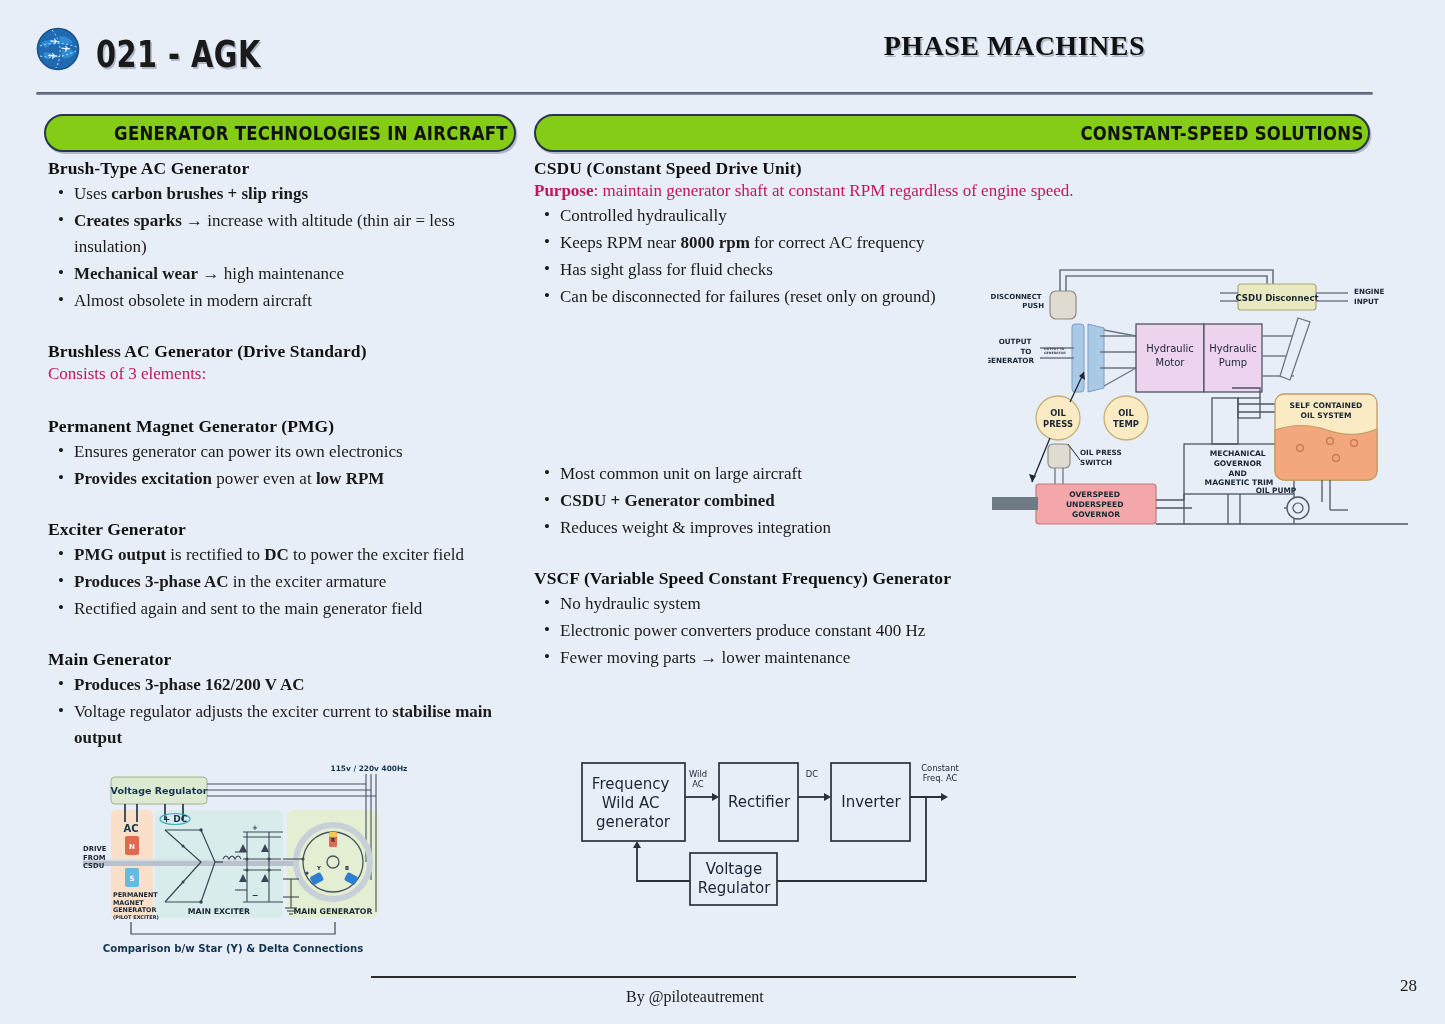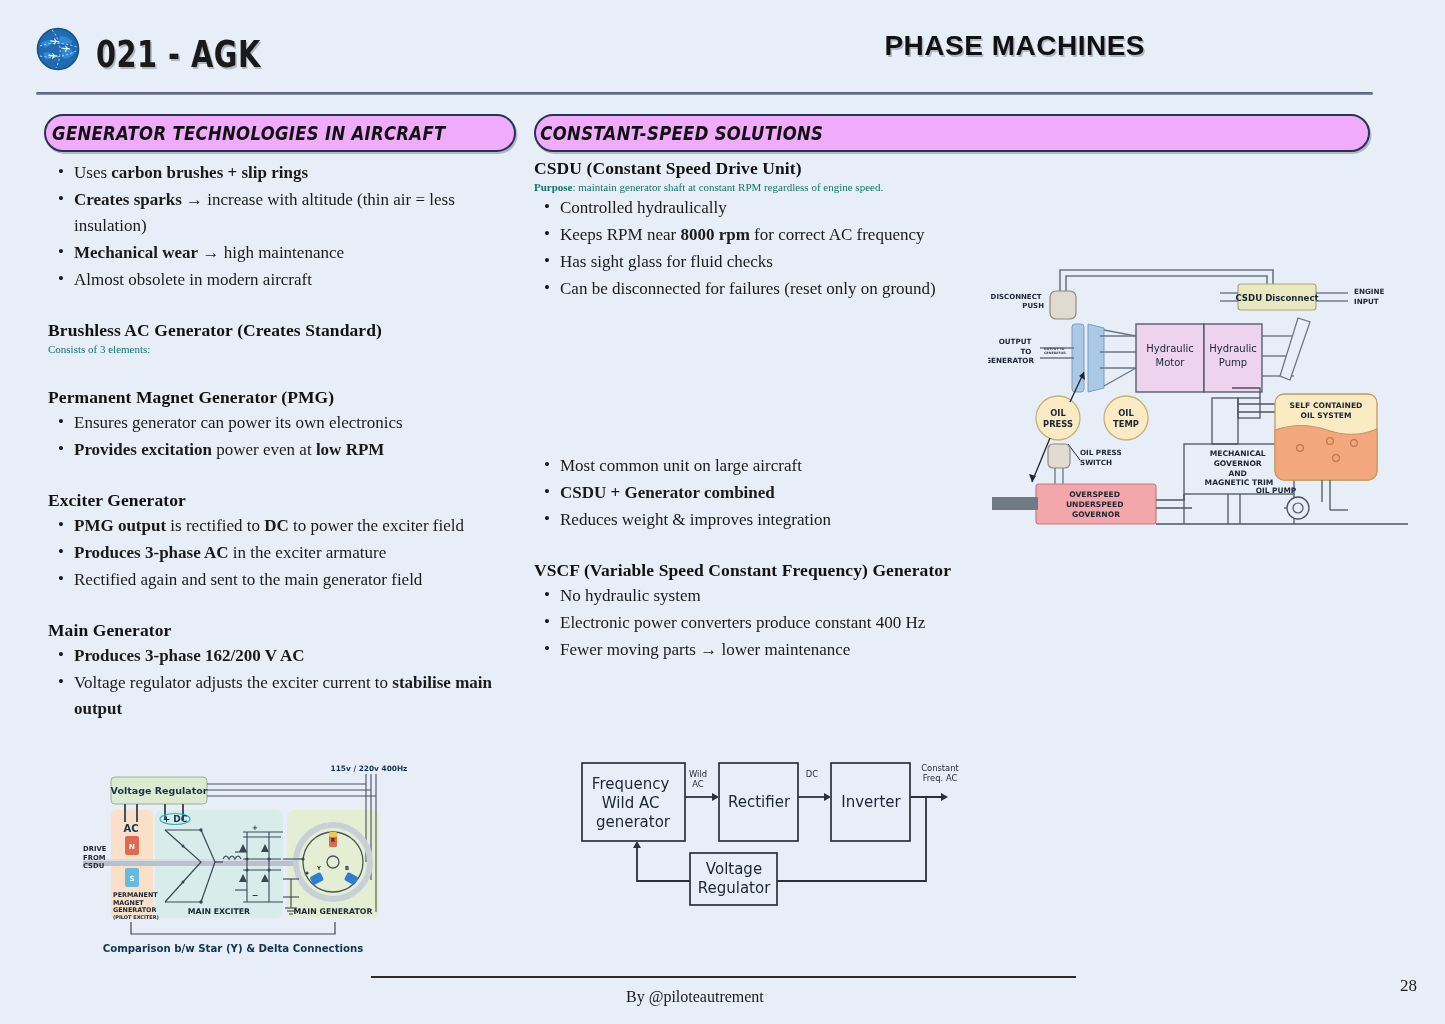--- a/index.html
+++ b/index.html
@@ -24,40 +24,39 @@
     position: absolute; left: 96px; top: 33px;
     font-family: "DejaVu Sans", sans-serif;
     font-weight: bold; font-size: 31px; letter-spacing: 0.5px;
     color: #1a1a1a;
     transform: scaleY(1.18) scaleX(0.93);
     transform-origin: left top;
     text-shadow: 1.5px 1.5px 0 rgba(120,130,150,.5);
   }
   #page-topic {
     position: absolute; right: 73px; top: 30px;
-    font-family: Liberation Sans, sans-serif;
+    font-family: Liberation Serif, serif;
     font-weight: bold; font-size: 28px; letter-spacing: 0.5px;
     color: #111;
     text-shadow: 1.5px 1.5px 0 rgba(130,140,160,.55);
   }
   #header-rule {
     position: absolute; left: 36px; top: 92px; width: 1337px; height: 3px;
     background: linear-gradient(#4a5468, #8d96aa);
     border-radius: 2px;
   }
 
   
   .pill {
     position: absolute; height: 38px;
-    background: #f0abfc;
+    background: #84cc16;
     border: 2.5px solid #28334d;
     border-radius: 19px;
-    display: flex; align-items: center; justify-content: flex-start;
+    display: flex; align-items: center; justify-content: flex-end;
     box-shadow: 1.5px 2px 0 rgba(110,120,145,.45);
-    font-style: italic;
   }
   .pill span {
     font-family: "DejaVu Sans", sans-serif;
     font-weight: bold; font-size: 17px; letter-spacing: 0.3px;
     color: #111;
     transform: scaleY(1.12) scaleX(0.97);
   }
   #pill-left  { left: 44px;  top: 114px; width: 472px; }
   #pill-right { left: 534px; top: 114px; width: 836px; }
 
@@ -66,21 +65,21 @@
   #col-left  { left: 48px;  top: 158px; width: 470px; }
   #col-right { left: 534px; top: 158px; width: 600px; }
 
   h3.sec {
     margin: 0 0 2px 0;
     font-size: 17.5px; font-weight: bold; color: #111;
     font-family: "Liberation Serif", serif;
     letter-spacing: 0.1px;
   }
   p.plain {
-    margin: 0 0 2px 0; font-size: 11px; color: #0f766e;
+    margin: 0 0 2px 0; font-size: 17px; color: #be185d;
     font-family: "Liberation Serif", serif;
   }
   ul.bl {
     margin: 2px 0 0 0; padding: 0 0 0 26px; list-style: none;
   }
   ul.bl li {
     position: relative; font-size: 17px; line-height: 26px; color: #1a1a1a;
     margin-bottom: 1px;
     font-family: "Liberation Serif", serif;
   }
@@ -149,30 +148,31 @@
 
 <div class="pill" id="pill-left">
   <span>GENERATOR TECHNOLOGIES IN AIRCRAFT</span>
 </div>
 <div class="pill" id="pill-right">
   <span>CONSTANT-SPEED SOLUTIONS</span>
 </div>
 
 <div class="col" id="col-left">
 
+  <h3 class="sec">Brush-Type AC Generator</h3>
   <ul class="bl">
     <li>Uses <b>carbon brushes + slip rings</b></li>
     <li><b>Creates sparks</b> → increase with altitude (thin air = less insulation)</li>
     <li><b>Mechanical wear</b> → high maintenance</li>
     <li>Almost obsolete in modern aircraft</li>
   </ul>
 
   <div class="gap-m"></div>
 
-  <h3 class="sec">Brushless AC Generator (Creates Standard)</h3>
+  <h3 class="sec">Brushless AC Generator (Drive Standard)</h3>
   <p class="plain">Consists of 3 elements:</p>
 
   <div class="gap-l"></div>
 
   <h3 class="sec">Permanent Magnet Generator (PMG)</h3>
   <ul class="bl">
     <li>Ensures generator can power its own electronics</li>
     <li><b>Provides excitation</b> power even at <b>low RPM</b></li>
   </ul>
 

